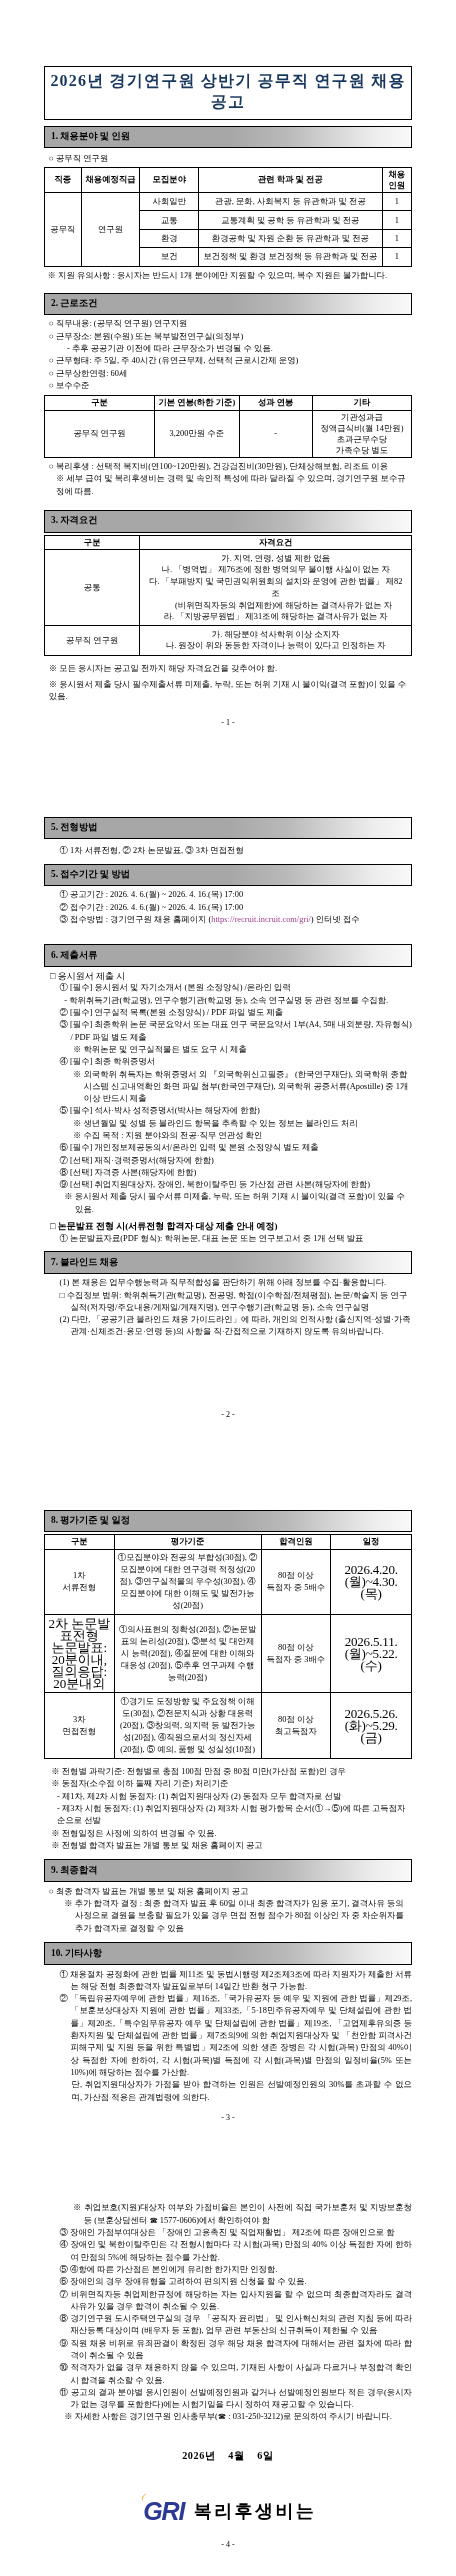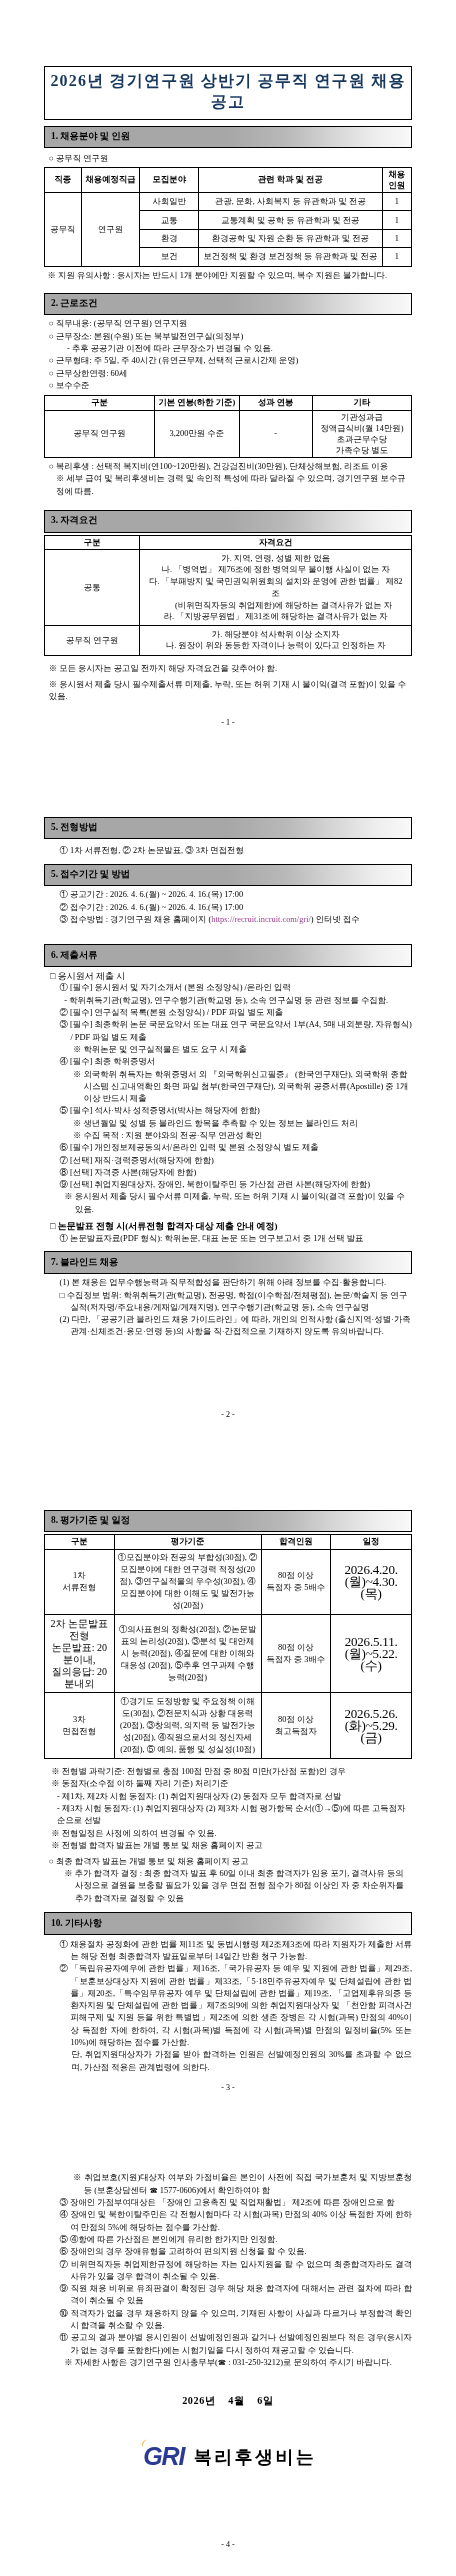--- a/index.html
+++ b/index.html
@@ -246,21 +246,21 @@
     <tbody>
       <tr>
         <td class="pre">1차
 서류전형</td>
         <td class="crit">①모집분야와 전공의 부합성(30점), ②모집분야에 대한 연구경력 적정성(20점), ③연구실적물의 우수성(30점), ④모집분야에 대한 이해도 및 발전가능성(20점)</td>
         <td class="pre">80점 이상
 득점자 중 5배수</td>
         <td class="sched">2026.4.20.(월)~4.30.(목)</td>
       </tr>
       <tr>
-        <td class="pre" style="font-size:10px;font-family:Liberation Serif, serif;">2차 논문발표전형
+        <td class="pre" style="font-size:13px;font-family:Liberation Serif, serif;">2차 논문발표전형
 논문발표: 20분이내,
 질의응답: 20분내외</td>
         <td class="crit">①의사표현의 정확성(20점), ②논문발표의 논리성(20점), ③분석 및 대안제시 능력(20점), ④질문에 대한 이해와 대응성 (20점), ⑤추후 연구과제 수행능력(20점)</td>
         <td class="pre">80점 이상
 득점자 중 3배수</td>
         <td class="sched">2026.5.11.(월)~5.22.(수)</td>
       </tr>
       <tr>
         <td class="pre">3차
 면접전형</td>
@@ -271,37 +271,39 @@
       </tr>
     </tbody>
   </table>
   <div class="line n0 mt12">※ 전형별 과락기준: 전형별로 총점 100점 만점 중 80점 미만(가산점 포함)인 경우</div>
   <div class="line n0">※ 동점자(소수점 이하 둘째 자리 기준) 처리기준</div>
   <div class="line n1">- 제1차, 제2차 시험 동점자: (1) 취업지원대상자 (2) 동점자 모두 합격자로 선발</div>
   <div class="line n1">- 제3차 시험 동점자: (1) 취업지원대상자 (2) 제3차 시험 평가항목 순서(①→⑤)에 따른 고득점자순으로 선발</div>
   <div class="line n0">※ 전형일정은 사정에 의하여 변경될 수 있음.</div>
   <div class="line n0">※ 전형별 합격자 발표는 개별 통보 및 채용 홈페이지 공고</div>
 
+  <div class="sec-bar mt12">9. 최종합격</div>
   <div class="line o mt6">○ 최종 합격자 발표는 개별 통보 및 채용 홈페이지 공고</div>
   <div class="line lv2b hang">※ 추가 합격자 결정 : 최종 합격자 발표 후 60일 이내 최종 합격자가 임용 포기, 결격사유 등의 사정으로 결원을 보충할 필요가 있을 경우 면접 전형 점수가 80점 이상인 자 중 차순위자를 추가 합격자로 결정할 수 있음</div>
 
   <div class="sec-bar mt12">10. 기타사항</div>
   <div class="line lv1 hang just mt6">① 채용절차 공정화에 관한 법률 제11조 및 동법시행령 제2조제3조에 따라 지원자가 제출한 서류는 해당 전형 최종합격자 발표일로부터 14일간 반환 청구 가능함.</div>
   <div class="line lv1 hang just">② 「독립유공자예우에 관한 법률」제16조,「국가유공자 등 예우 및 지원에 관한 법률」제29조,「보훈보상대상자 지원에 관한 법률」제33조,「5·18민주유공자예우 및 단체설립에 관한 법률」제20조,「특수임무유공자 예우 및 단체설립에 관한 법률」제19조, 「고엽제후유의증 등 환자지원 및 단체설립에 관한 법률」제7조의9에 의한 취업지원대상자 및 「천안함 피격사건 피해구제 및 지원 등을 위한 특별법」제2조에 의한 생존 장병은 각 시험(과목) 만점의 40%이상 득점한 자에 한하여, 각 시험(과목)별 득점에 각 시험(과목)별 만점의 일정비율(5% 또는 10%)에 해당하는 점수를 가산함.</div>
   <div class="line cont just">단, 취업지원대상자가 가점을 받아 합격하는 인원은 선발예정인원의 30%를 초과할 수 없으며, 가산점 적용은 관계법령에 의한다.</div>
 
   <div class="pgnum mt16">- 3 -</div>
 
   <div class="mt133">
     <div class="line lv2 hang just">※ 취업보호(지원)대상자 여부와 가점비율은 본인이 사전에 직접 국가보훈처 및 지방보훈청 등 (보훈상담센터 ☎ 1577-0606)에서 확인하여야 함</div>
     <div class="line lv1 hang just">③ 장애인 가점부여대상은 「장애인 고용촉진 및 직업재활법」 제2조에 따른 장애인으로 함</div>
     <div class="line lv1 hang just">④ 장애인 및 북한이탈주민은 각 전형시험마다 각 시험(과목) 만점의 40% 이상 득점한 자에 한하여 만점의 5%에 해당하는 점수를 가산함.</div>
     <div class="line lv1 hang just">⑤ ④항에 따른 가산점은 본인에게 유리한 한가지만 인정함.</div>
     <div class="line lv1 hang just">⑥ 장애인의 경우 장애유형을 고려하여 편의지원 신청을 할 수 있음.</div>
     <div class="line lv1 hang just">⑦ 비위면직자등 취업제한규정에 해당하는 자는 입사지원을 할 수 없으며 최종합격자라도 결격사유가 있을 경우 합격이 취소될 수 있음.</div>
+    <div class="line lv1 hang just">⑧ 경기연구원 도시주택연구실의 경우 「공직자 윤리법」 및 인사혁신처의 관련 지침 등에 따라 재산등록 대상이며 (배우자 등 포함), 업무 관련 부동산의 신규취득이 제한될 수 있음</div>
     <div class="line lv1 hang just">⑨ 직원 채용 비위로 유죄판결이 확정된 경우 해당 채용 합격자에 대해서는 관련 절차에 따라 합격이 취소될 수 있음</div>
     <div class="line lv1 hang just">⑩ 적격자가 없을 경우 채용하지 않을 수 있으며, 기재된 사항이 사실과 다르거나 부정합격 확인시 합격을 취소할 수 있음.</div>
     <div class="line lv1 hang just">⑪ 공고의 결과 분야별 응시인원이 선발예정인원과 같거나 선발예정인원보다 적은 경우(응시자가 없는 경우를 포함한다)에는 시험기일을 다시 정하여 재공고할 수 있습니다.</div>
     <div class="line lv2b hang">※ 자세한 사항은 경기연구원 인사총무부(☎ : 031-250-3212)로 문의하여 주시기 바랍니다.</div>
   </div>
 
   <div class="date-line mt42">2026년    4월    6일</div>
   <div class="logo-row mt38">
     <span class="gri">
       <svg class="gri-accent" width="9.6" height="9.6" viewBox="0 0 16 16">

